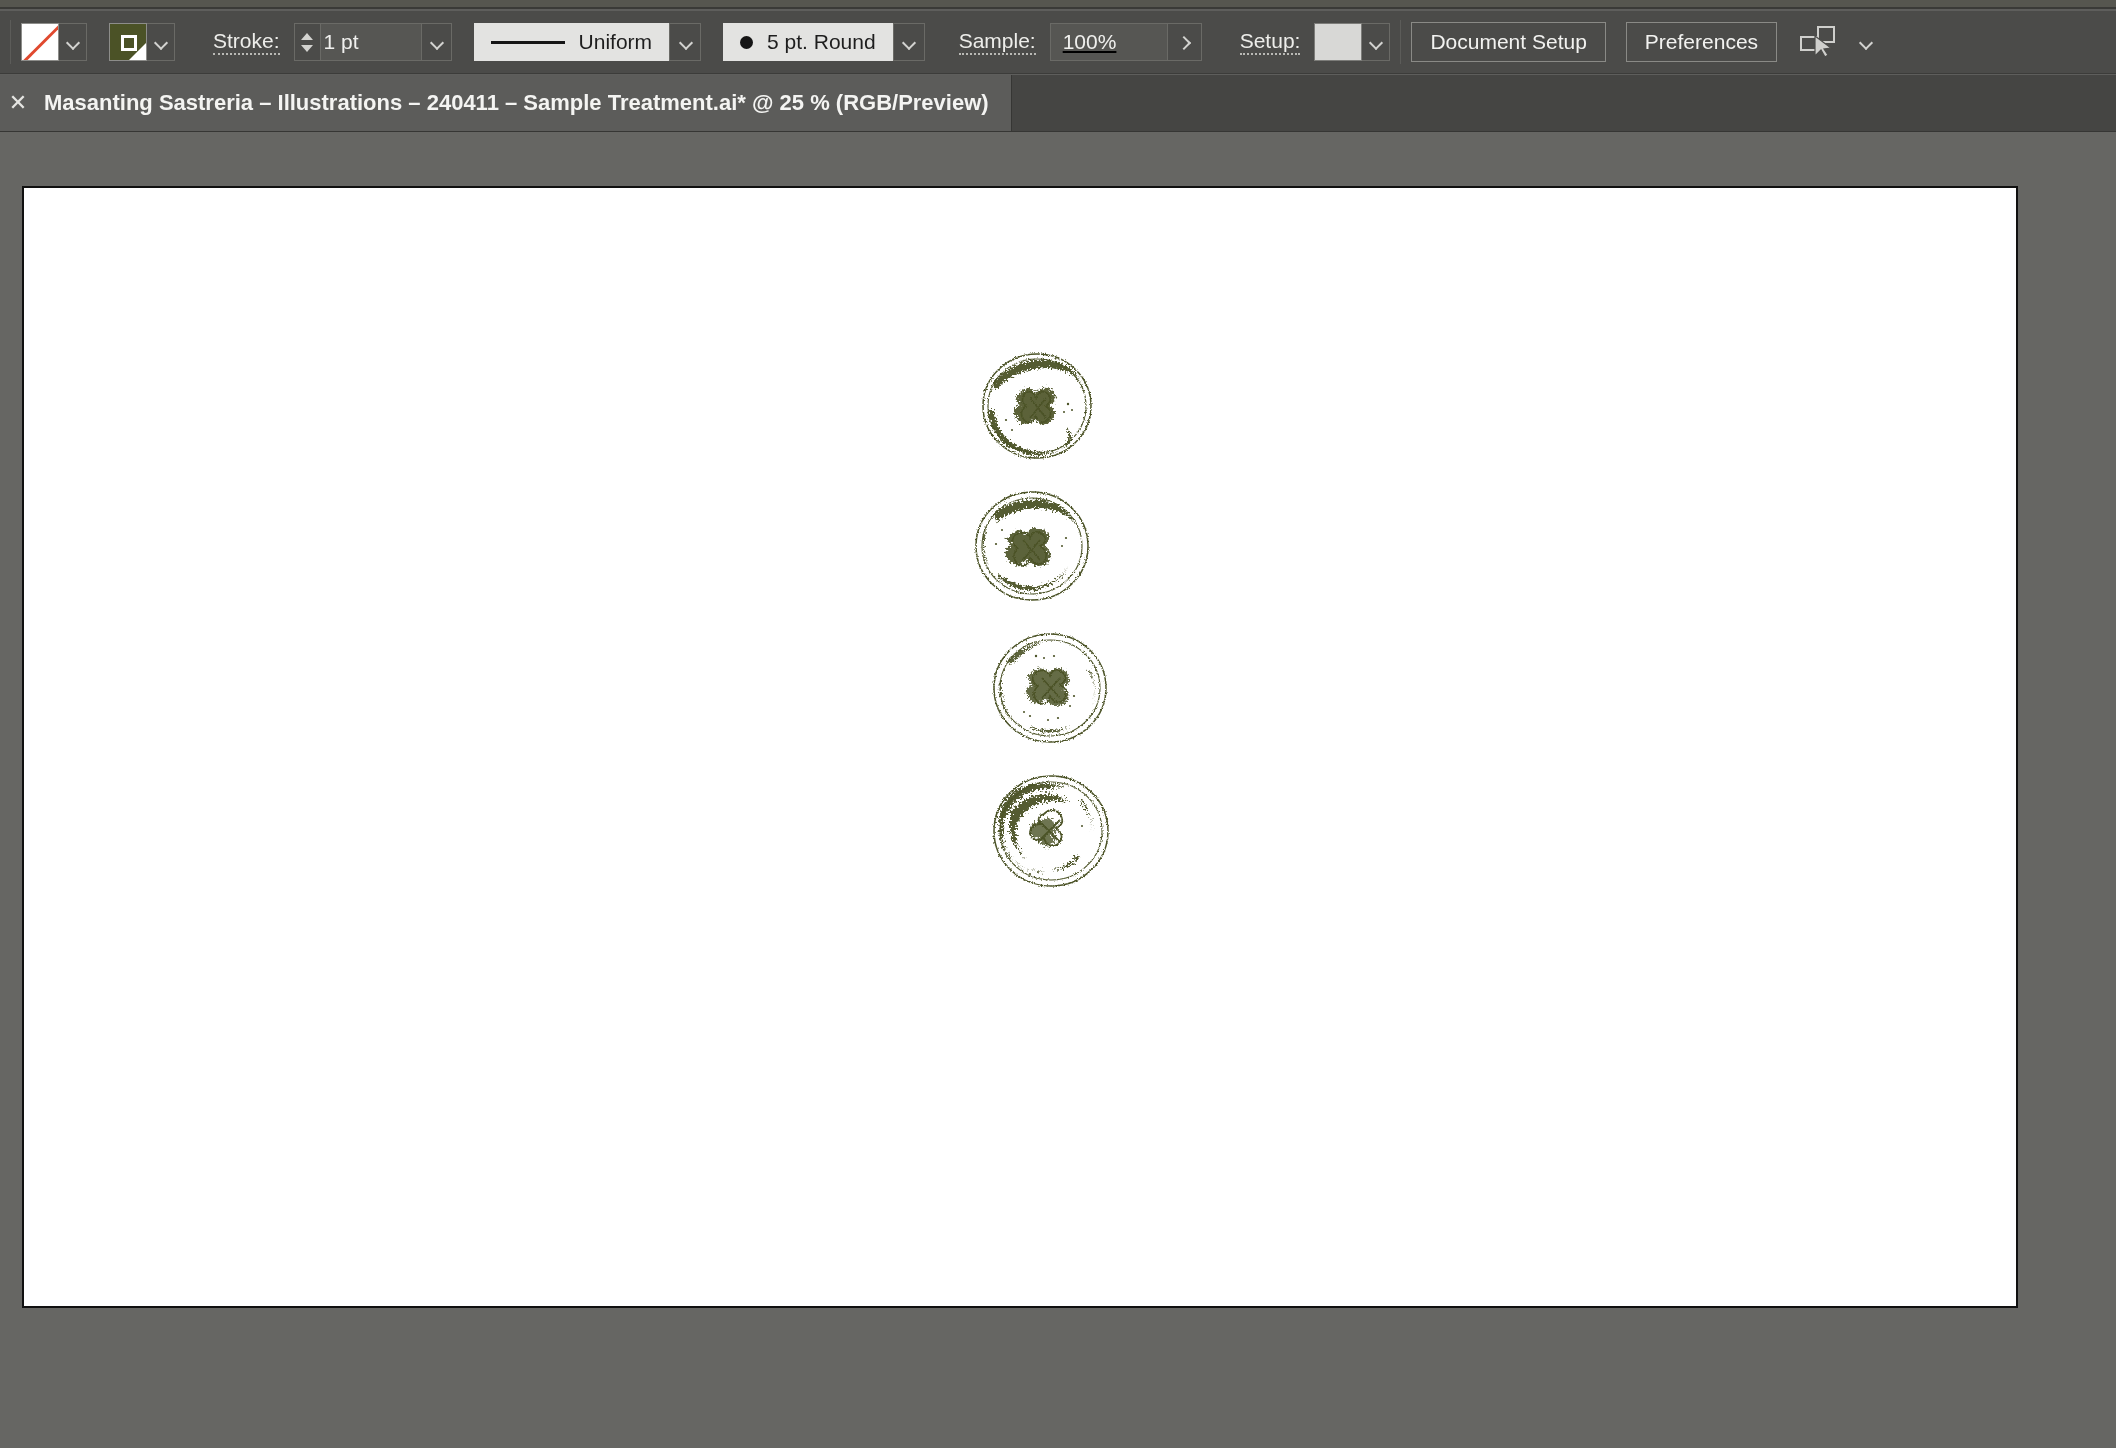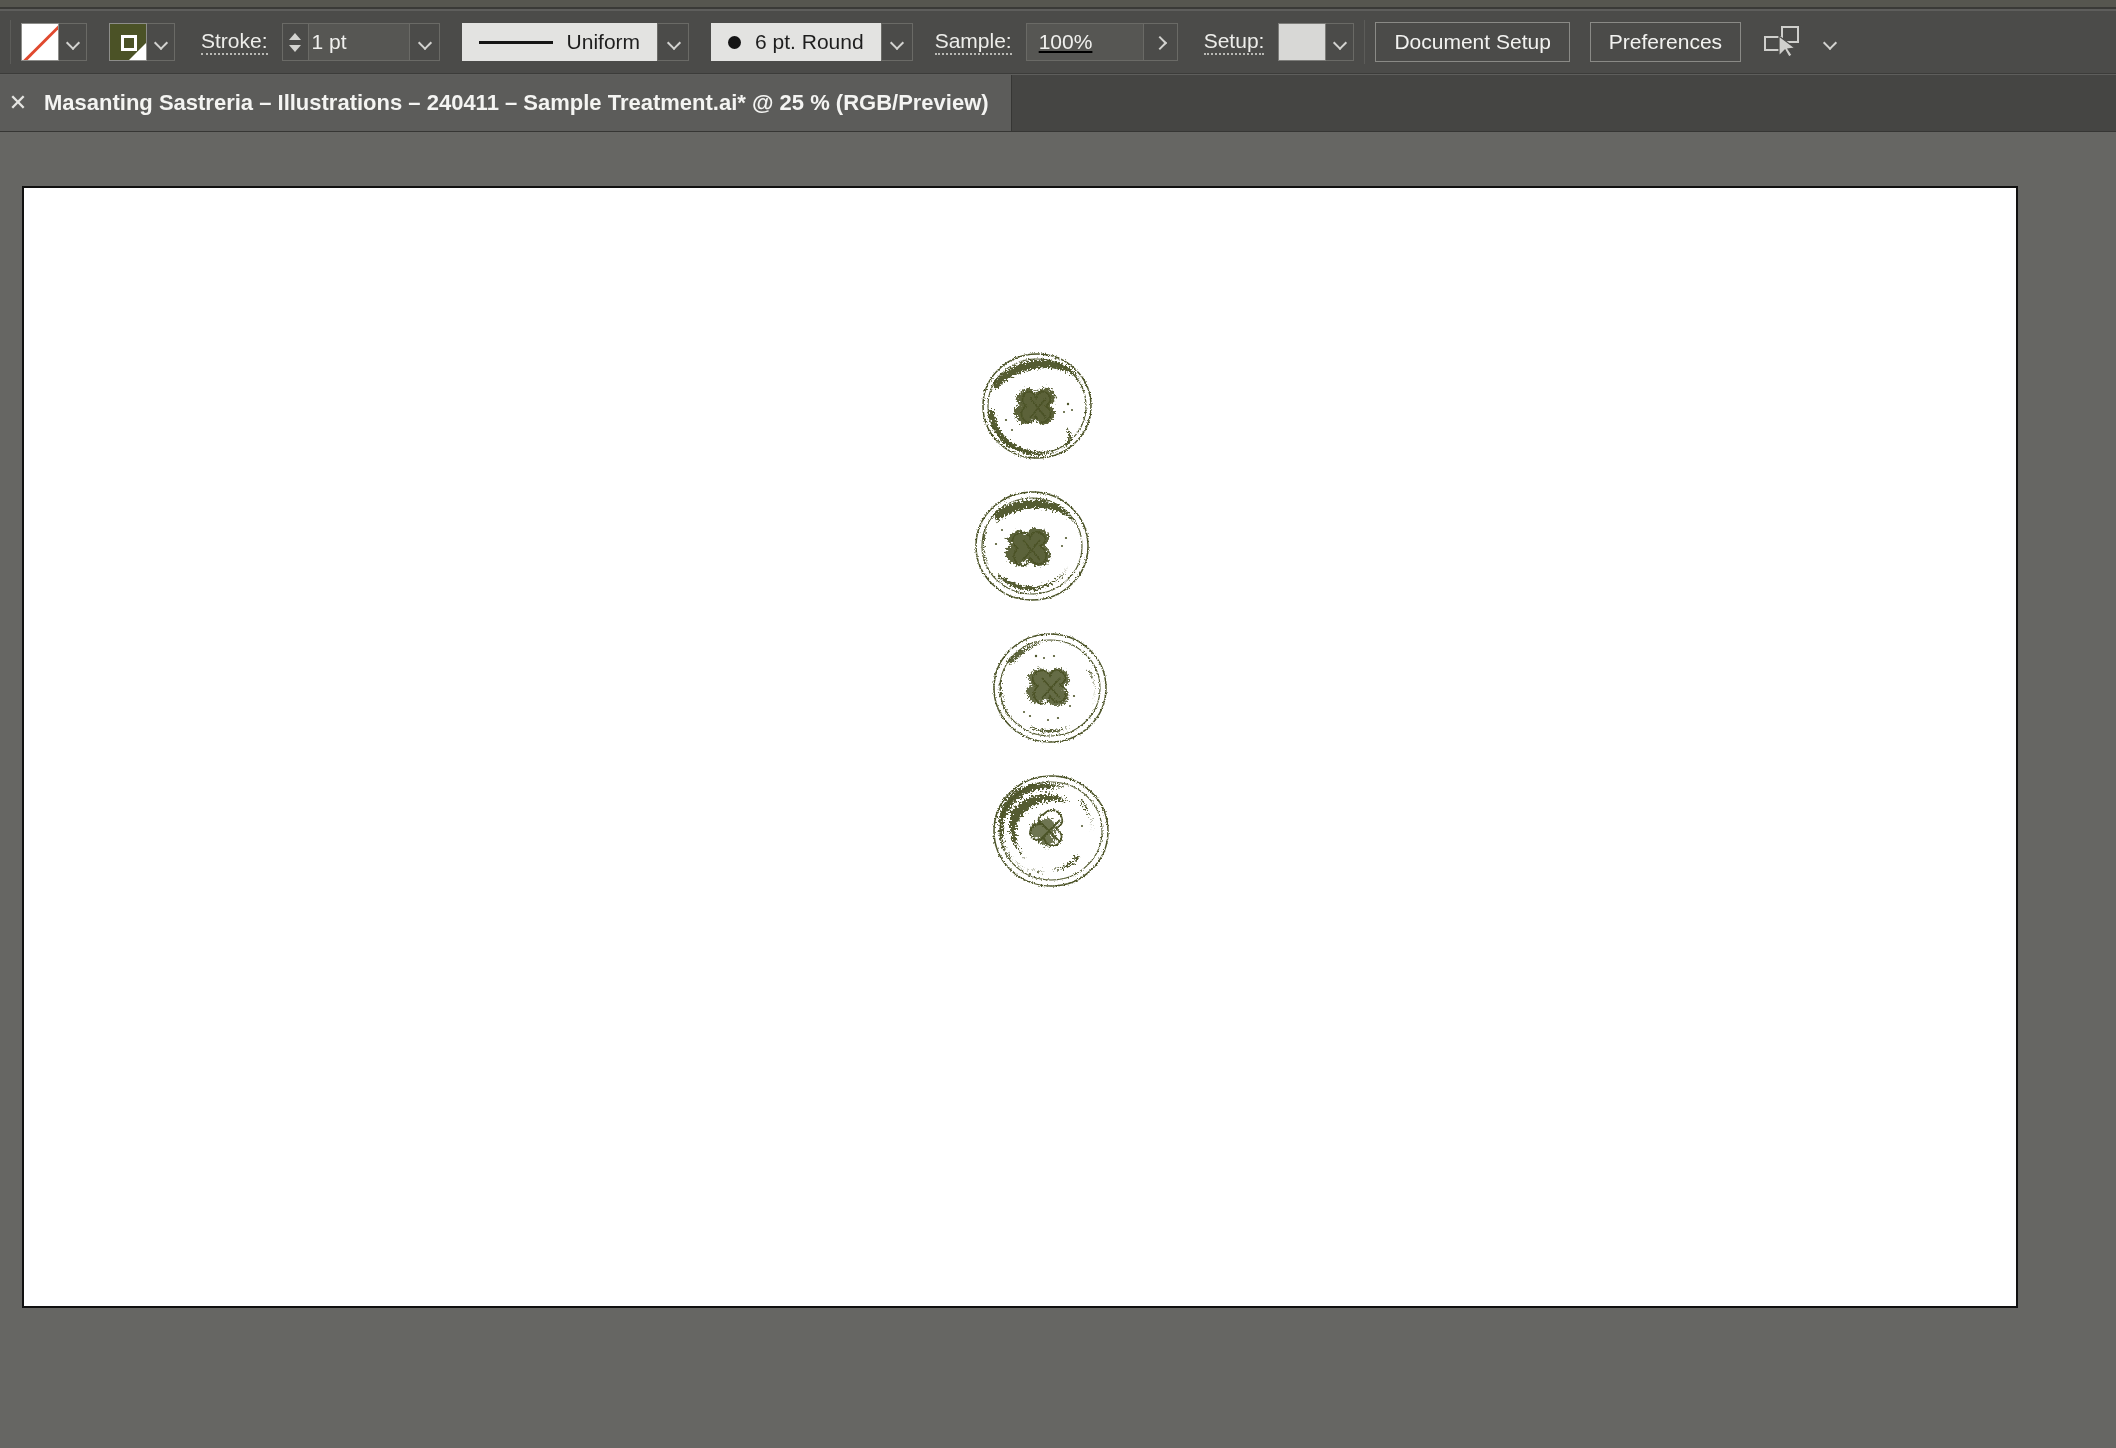--- a/index.html
+++ b/index.html
@@ -97,20 +97,21 @@
 
   
   .ctl-label {
     color: #ededea;
     font-size: 21px;
     white-space: nowrap;
     border-bottom: 2px dotted #b9b9b5;
     padding-bottom: 1px;
     line-height: 1.1;
     flex: none;
+    margin-left: 12px;
   }
 
   
   .field-combo {
     display: flex; align-items: stretch;
     height: 38px;
     border: 1px solid #6a6a66;
     flex: none;
   }
   .stepper {
@@ -358,21 +359,21 @@
     <div class="arrow">
       <span class="chev"></span>
     </div>
   </div>
 
   <div style="width:22px;flex:none;"></div>
 
   <div class="light-dd">
     <div class="body">
       <span class="dot-cap"></span>
-      <span>6 pt. Round</span>
+      <span>5 pt. Round</span>
     </div>
     <div class="arrow">
       <span class="chev"></span>
     </div>
   </div>
 
   <div style="width:22px;flex:none;"></div>
 
   <div class="ctl-label">Sample:</div>
 

